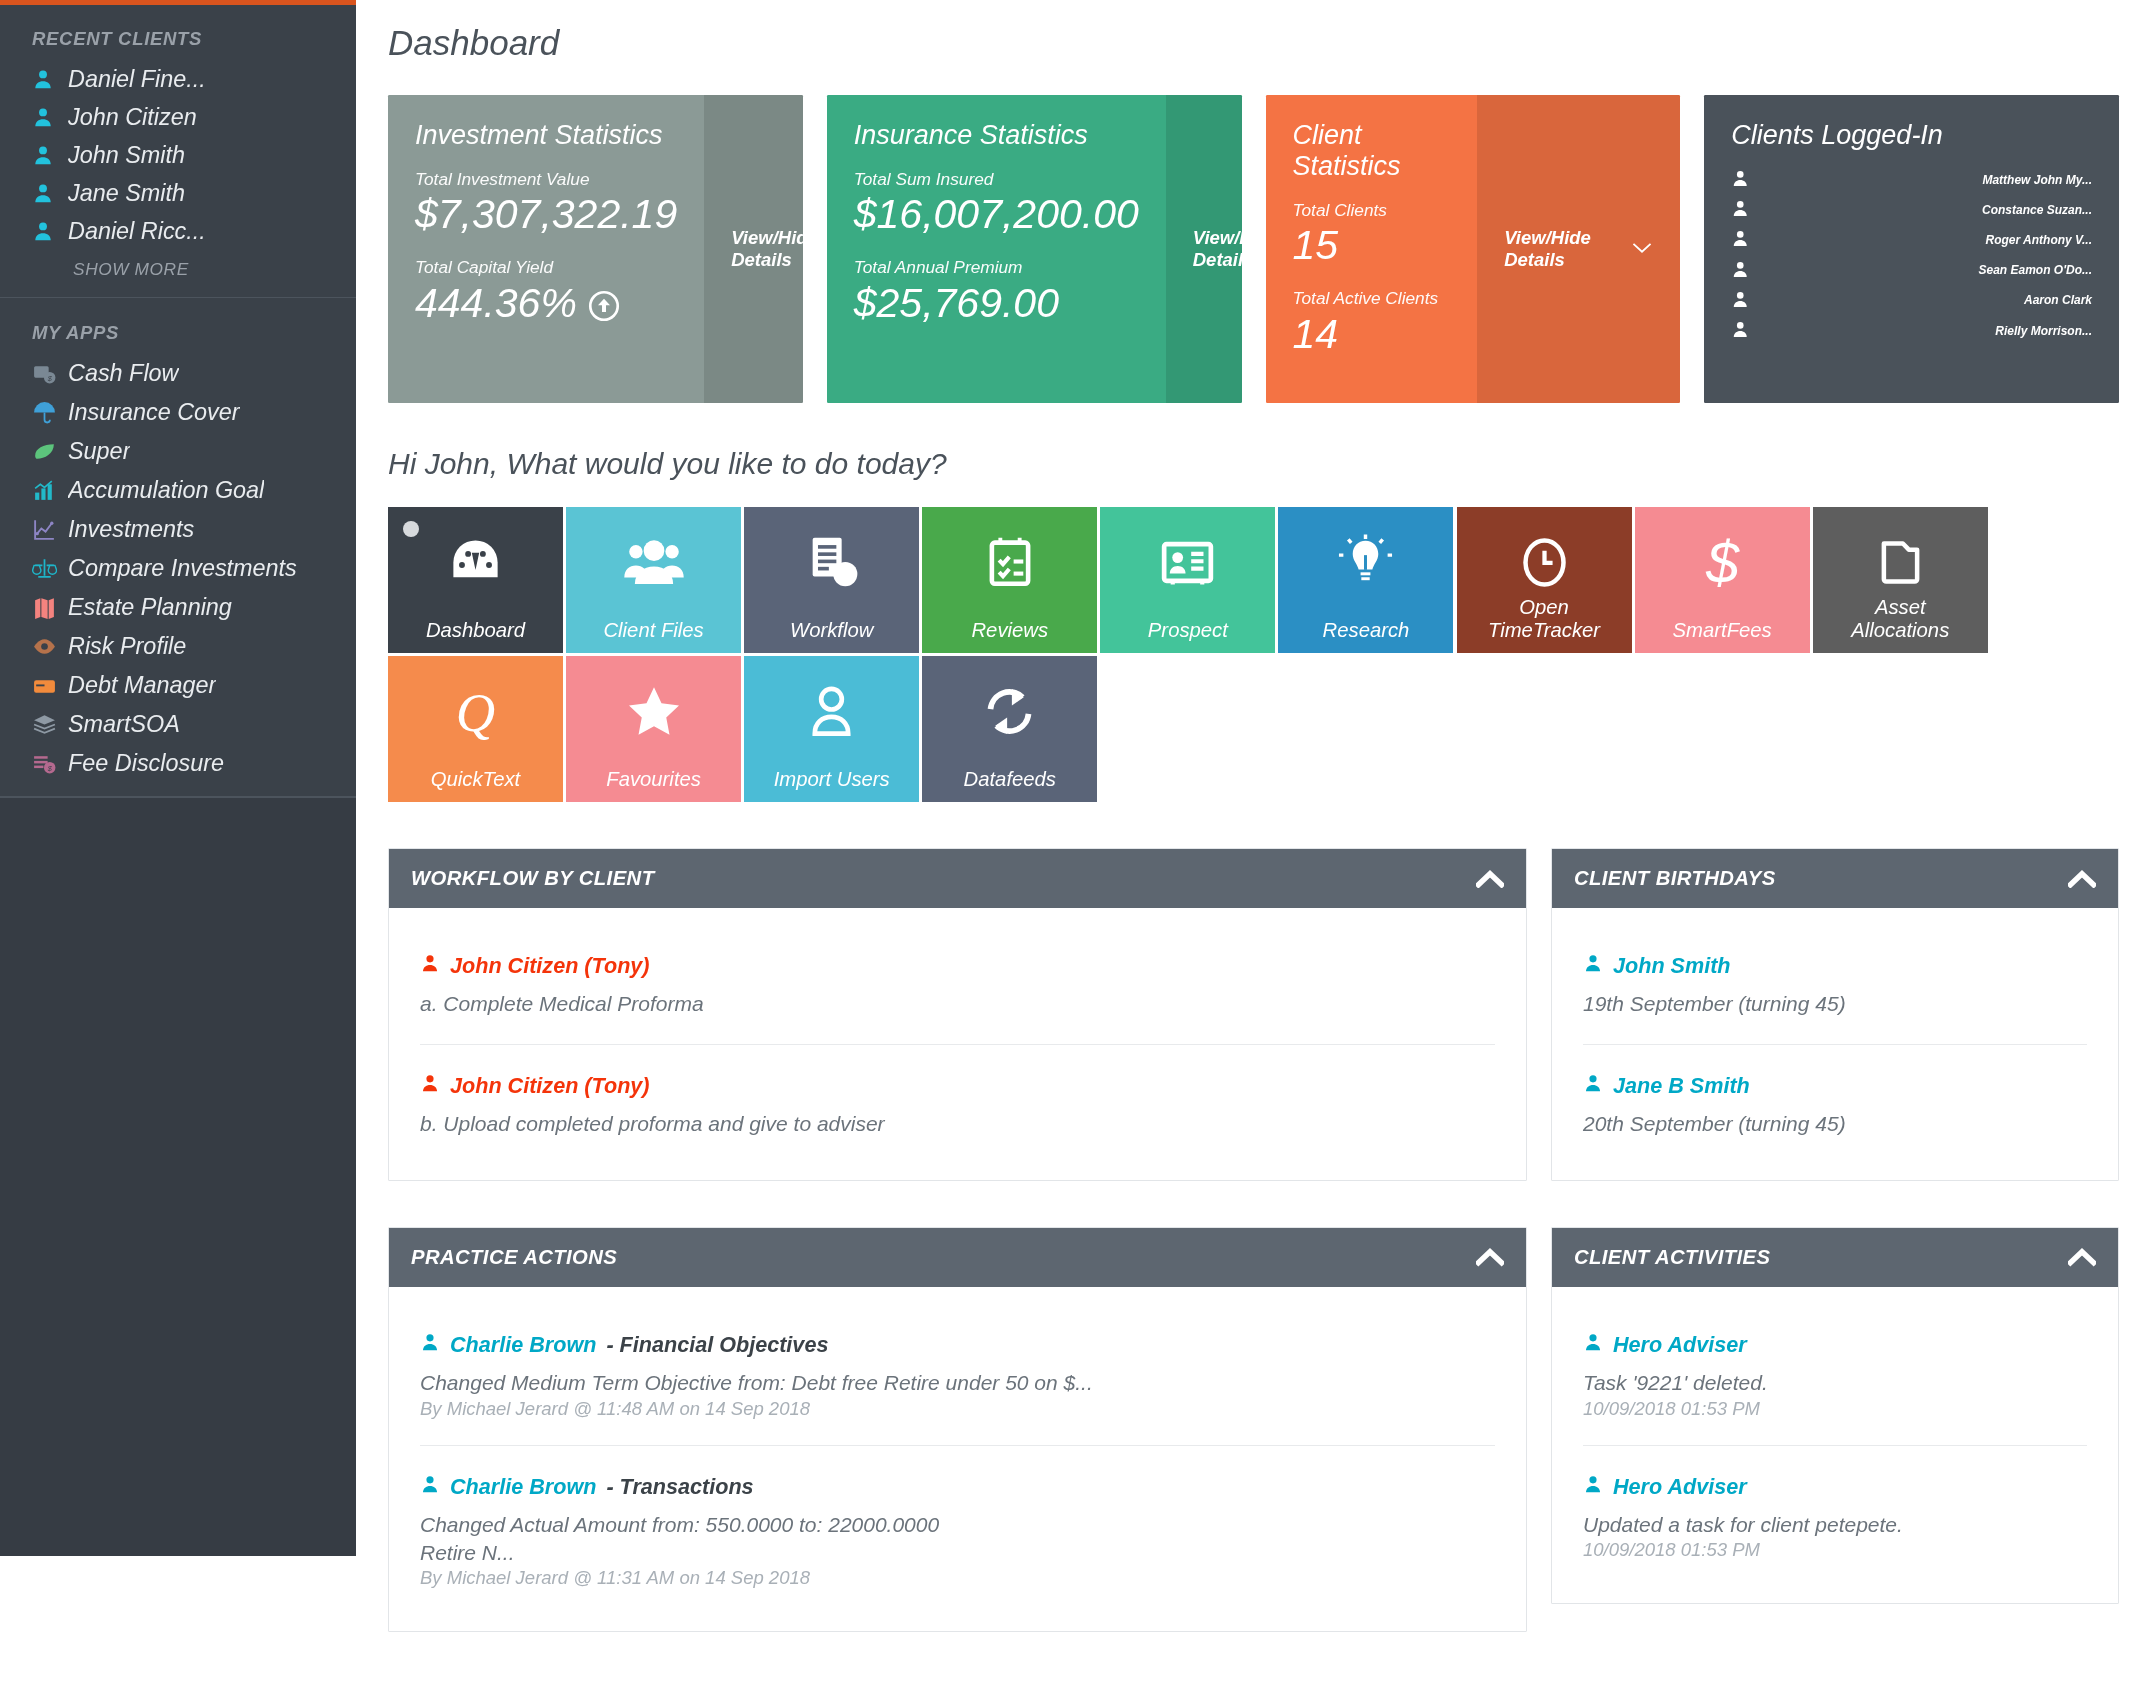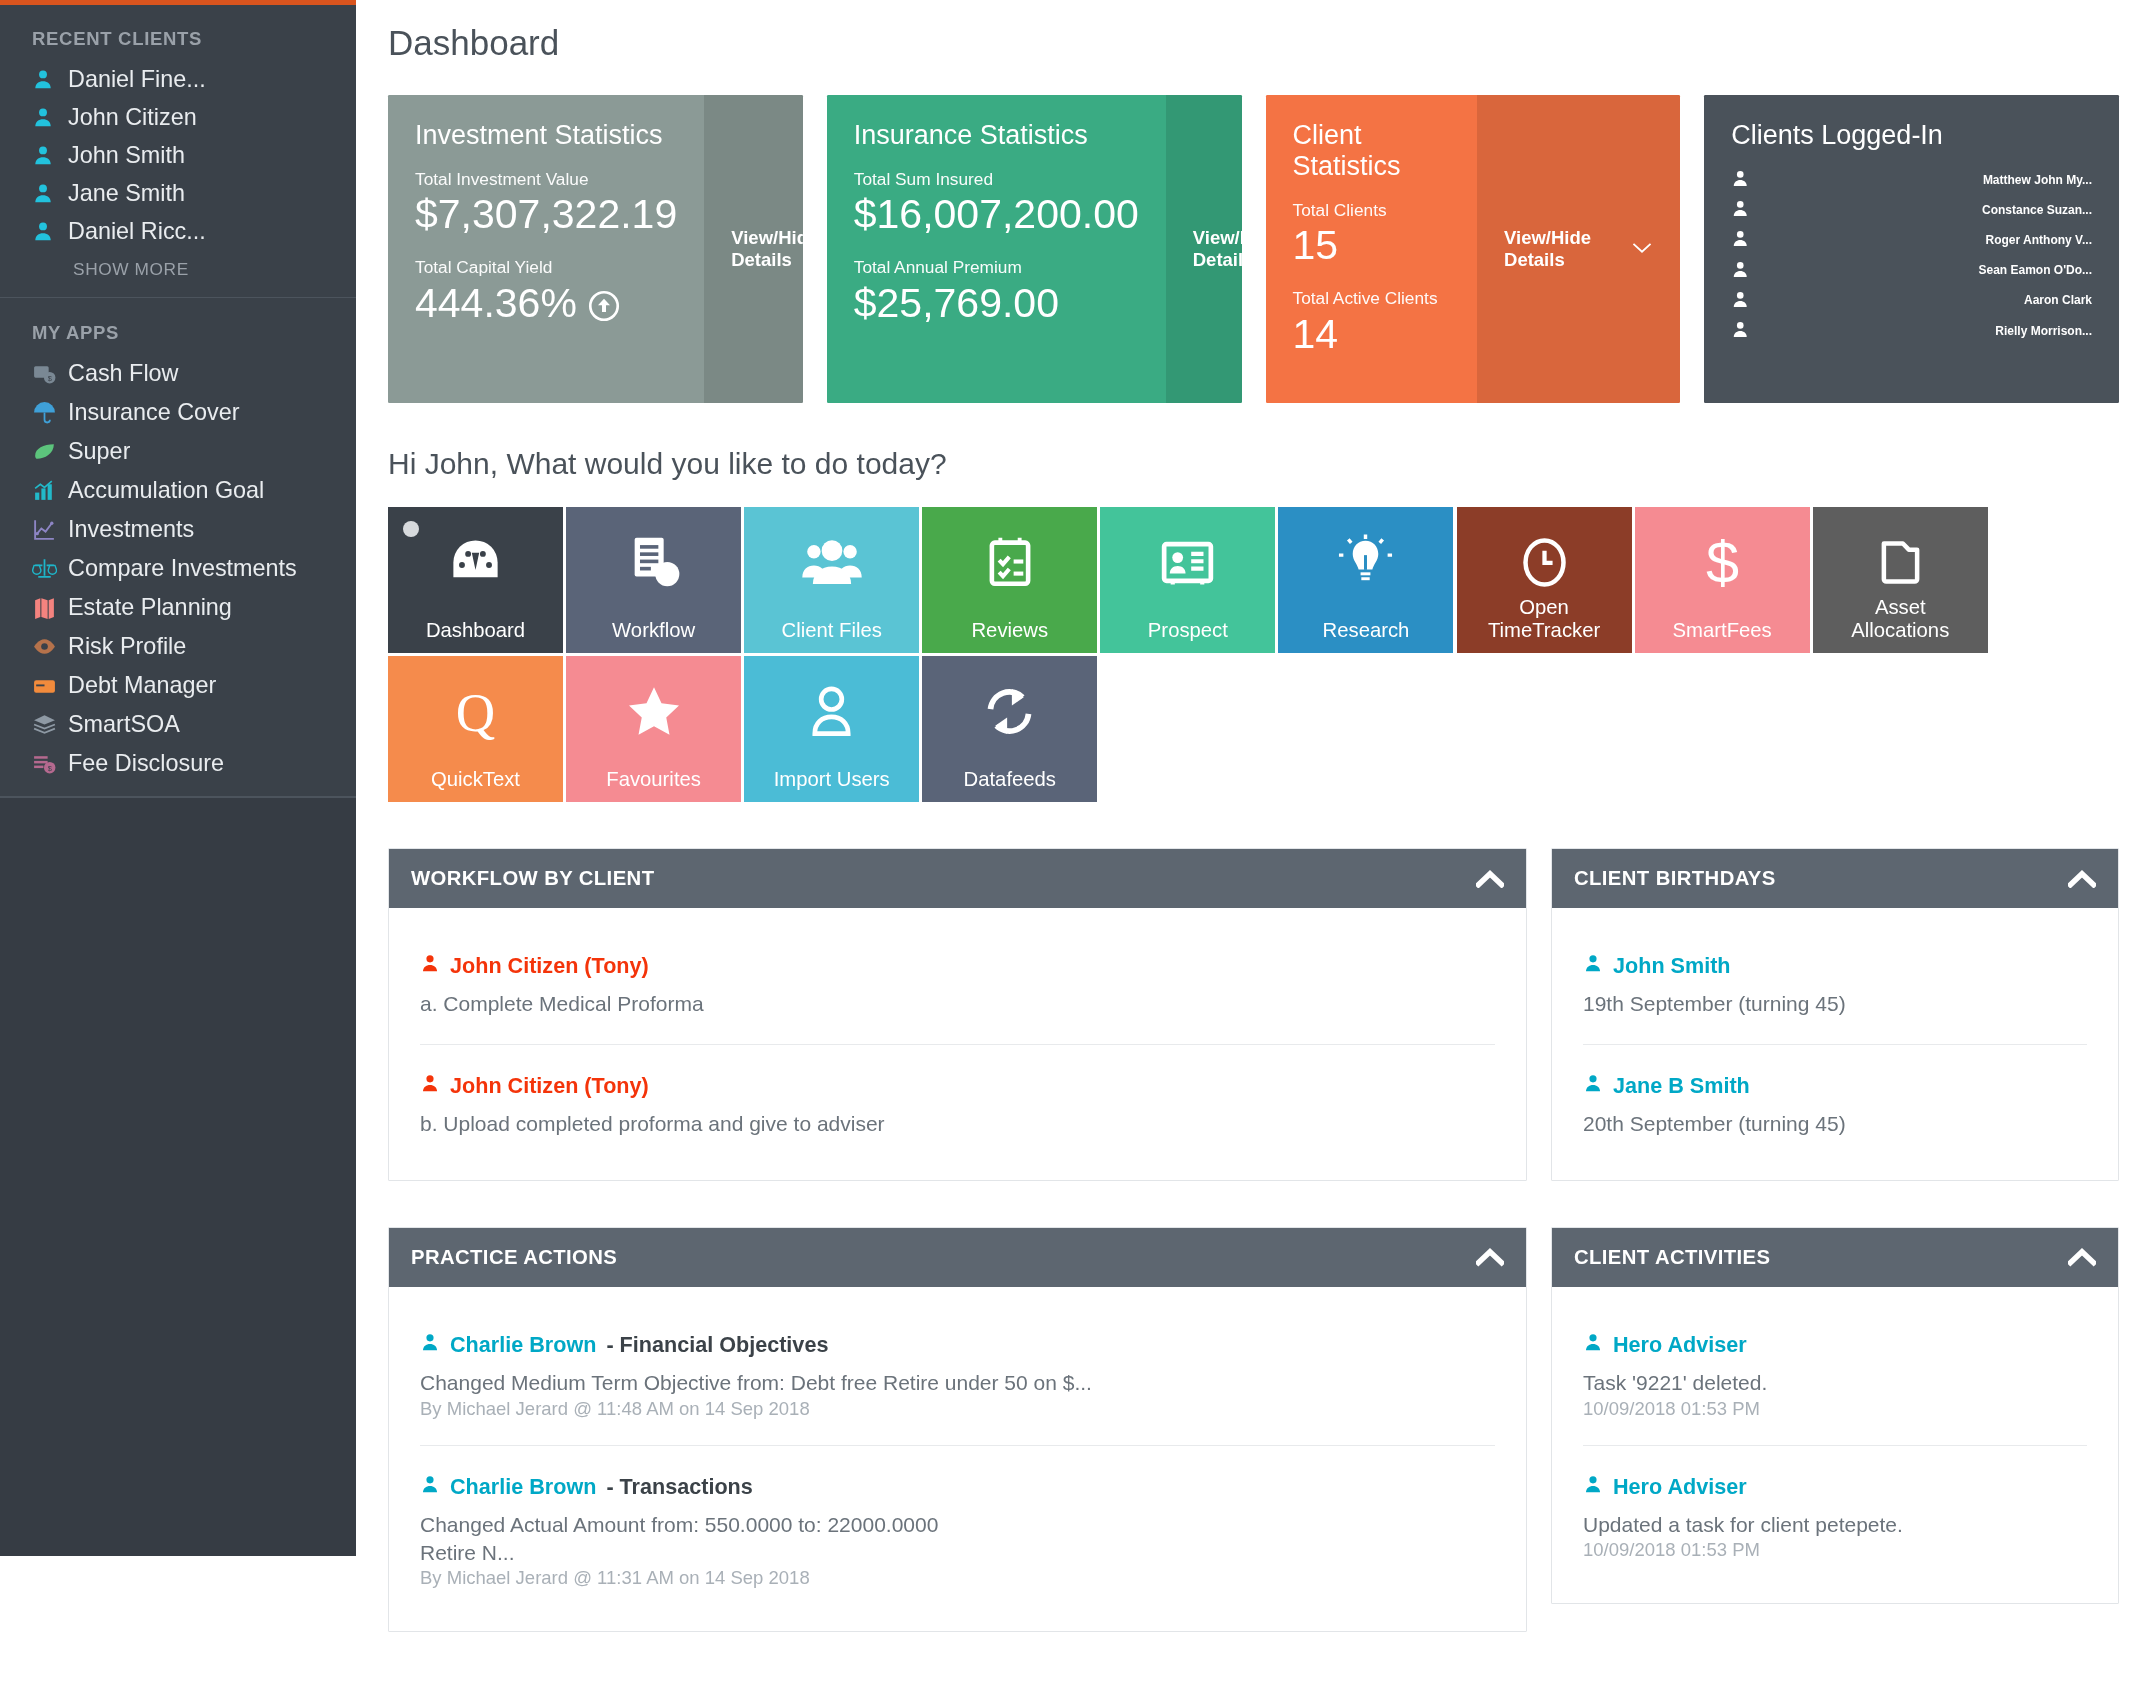--- a/index.html
+++ b/index.html
@@ -2,21 +2,21 @@
 <html style="font-size:10px"><head>
 <meta charset="utf-8">
 <style>
   * { box-sizing: border-box; margin: 0; padding: 0; }
   html, body {
     width: 2151px; height: 1704px;
     background: #ffffff;
     font-family: "Liberation Sans", sans-serif;
     overflow: hidden;
   }
-  #app { position: relative; width: 2151px; height: 1248px; display: flex; }
+  #app { position: relative; width: 2151px; height: 1248px; display: flex; font-style: italic; }
 
   
   .sidebar {
     width: 356px; flex: 0 0 356px;
     background: #3a4149;
     border-top: 5.5px solid #d9541e;
     position: relative;
   }
   .sb-section { padding: 0 0 0 0; }
   .sb-heading {
@@ -444,49 +444,49 @@
               <circle cx="6.5" cy="13" r="1.2" fill="#3a4149"></circle>
               <circle cx="9" cy="8.5" r="1.2" fill="#3a4149"></circle>
               <circle cx="15" cy="8.5" r="1.2" fill="#3a4149"></circle>
               <circle cx="17.5" cy="13" r="1.2" fill="#3a4149"></circle>
             </svg>
           </span>
           <span class="t-label">
             <div>Dashboard</div>
           </span>
         </div>
+        <div class="tile" style="background: rgb(90, 196, 212);">
+          <span class="t-icon">
+            <svg width="62" height="62" viewBox="0 0 24 24">
+              <circle cx="5" cy="8" r="2.6" fill="#fff"></circle>
+              <circle cx="19" cy="8" r="2.6" fill="#fff"></circle>
+              <path d="M0.5 18c0-3 2-4.6 4.5-4.6S9.5 15 9.5 18z" fill="#fff"></path>
+              <path d="M14.5 18c0-3 2-4.6 4.5-4.6S23.5 15 23.5 18z" fill="#fff"></path>
+              <circle cx="12" cy="7.6" r="4" fill="#fff"></circle>
+              <path d="M4.6 20.5c0-4.3 3.2-6.8 7.4-6.8s7.4 2.5 7.4 6.8z" fill="#fff"></path>
+            </svg>
+          </span>
+          <span class="t-label">
+            <div>Client Files</div>
+          </span>
+        </div>
         <div class="tile" style="background: rgb(90, 100, 120);">
           <span class="t-icon">
             <svg width="58" height="58" viewBox="0 0 24 24">
               <rect x="4" y="2" width="12" height="16" rx="0.8" fill="#fff"></rect>
               <rect x="6.2" y="5" width="7.6" height="1.5" fill="#5a6478"></rect>
               <rect x="6.2" y="8" width="7.6" height="1.5" fill="#5a6478"></rect>
               <rect x="6.2" y="11" width="7.6" height="1.5" fill="#5a6478"></rect>
               <rect x="6.2" y="14" width="4.5" height="1.5" fill="#5a6478"></rect>
               <circle cx="17.5" cy="17" r="5" fill="#fff"></circle>
               <path d="M15.2 17l1.8 1.9 3.2-3.6" stroke="#fff" stroke-width="1.5" fill="none"></path>
             </svg>
           </span>
           <span class="t-label">
             <div>Workflow</div>
-          </span>
-        </div>
-        <div class="tile" style="background: rgb(90, 196, 212);">
-          <span class="t-icon">
-            <svg width="62" height="62" viewBox="0 0 24 24">
-              <circle cx="5" cy="8" r="2.6" fill="#fff"></circle>
-              <circle cx="19" cy="8" r="2.6" fill="#fff"></circle>
-              <path d="M0.5 18c0-3 2-4.6 4.5-4.6S9.5 15 9.5 18z" fill="#fff"></path>
-              <path d="M14.5 18c0-3 2-4.6 4.5-4.6S23.5 15 23.5 18z" fill="#fff"></path>
-              <circle cx="12" cy="7.6" r="4" fill="#fff"></circle>
-              <path d="M4.6 20.5c0-4.3 3.2-6.8 7.4-6.8s7.4 2.5 7.4 6.8z" fill="#fff"></path>
-            </svg>
-          </span>
-          <span class="t-label">
-            <div>Client Files</div>
           </span>
         </div>
         <div class="tile" style="background: rgb(73, 169, 75);">
           <span class="t-icon">
             <svg width="58" height="58" viewBox="0 0 24 24">
               <rect x="4.5" y="4" width="15" height="17" rx="1.2" fill="none" stroke="#fff" stroke-width="1.9"></rect>
               <path d="M8 2v3M16 2v3" stroke="#fff" stroke-width="1.6"></path>
               <path d="M7.5 11.2l1.6 1.7 2.6-3" stroke="#fff" stroke-width="1.7" fill="none"></path>
               <path d="M13.5 11.8h4" stroke="#fff" stroke-width="1.7"></path>
               <path d="M7.5 16.2l1.6 1.7 2.6-3" stroke="#fff" stroke-width="1.7" fill="none"></path>

